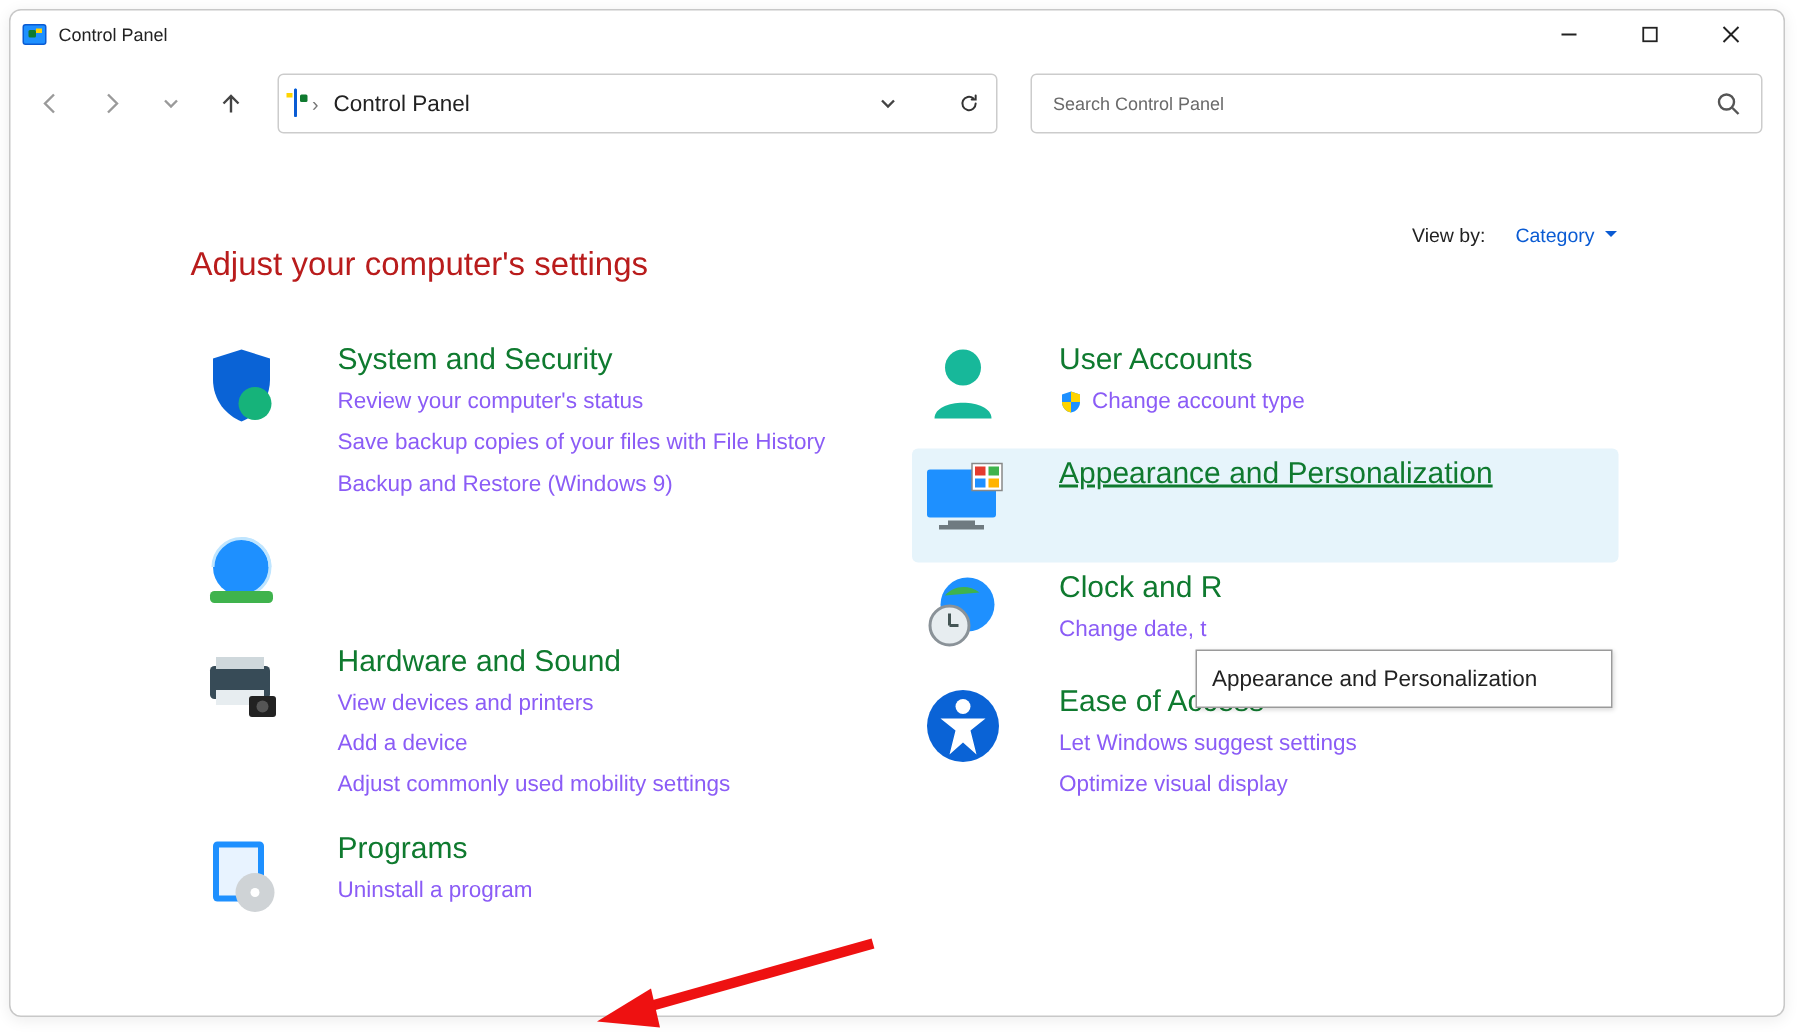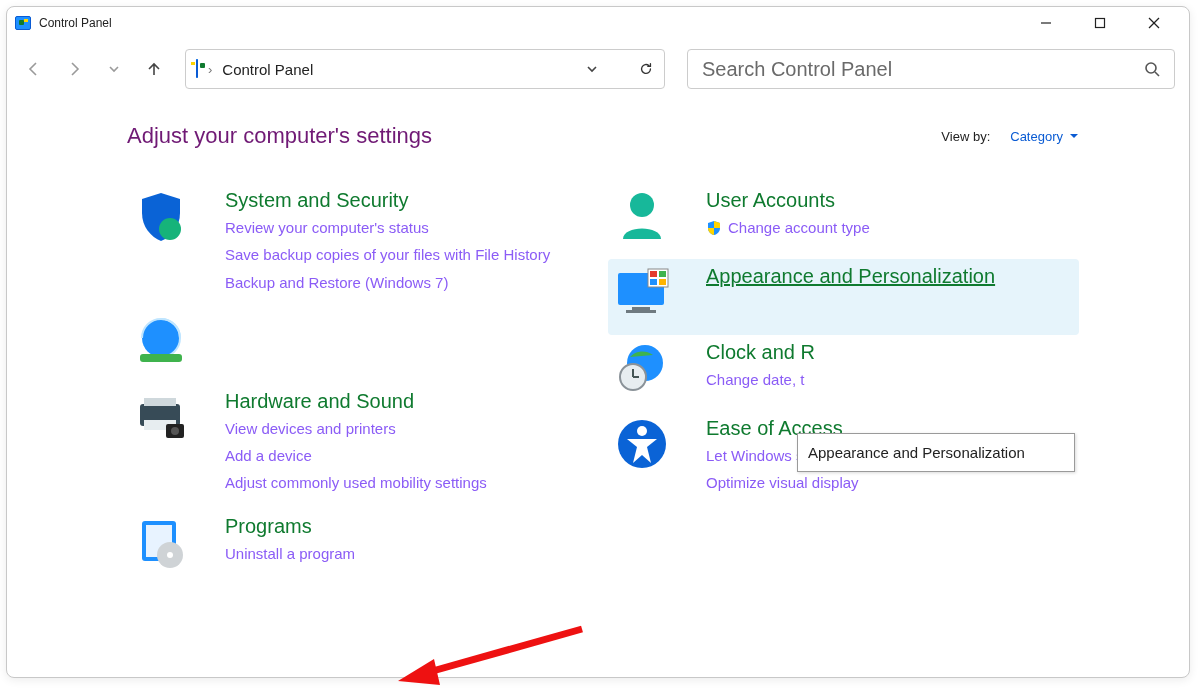--- a/index.html
+++ b/index.html
@@ -20,28 +20,28 @@
   .toolbar { height: 60px; display:flex; align-items:center; padding: 0 14px; gap:8px; }
   .nav-btns { display:flex; align-items:center; gap:22px; margin-right:10px; padding:0 4px;}
   .nav-btn { width:18px; height:18px; display:flex; align-items:center; justify-content:center; color:#888;}
   .nav-btn.enabled { color:#333; }
   .addr-box { flex: 0 0 480px; height:40px; border:1px solid #ccc; border-radius:4px; display:flex; align-items:center; padding:0 10px; gap:10px;}
   .addr-box .sep { color:#777; font-size:13px; }
   .addr-box .crumb { font-size:15px; color:#222; }
   .addr-box .grow { flex:1; }
   .addr-box .chev, .addr-box .refresh { width:16px; height:16px; display:flex; align-items:center; justify-content:center; color:#333;}
   .search-box { flex:1; height:40px; border:1px solid #ccc; border-radius:4px; display:flex; align-items:center; padding:0 14px; margin-left:14px;}
-  .search-input { border:none; outline:none; flex:1; font-size:20px; color:#a21caf; }
+  .search-input { border:none; outline:none; flex:1; font-size:12px; color:#a21caf; }
   .search-input::placeholder { color:#6a6a6a; }
   .search-icon { width:16px; height:16px; color:#555; }
 
   
   .content { padding: 24px 110px 0 120px; position:relative; }
   .heading-row { display:flex; align-items:center; justify-content:space-between; margin-bottom:34px;}
-  .heading { font-size:22px; color:#701a75; }
+  .heading { font-size:22px; color:#b91c1c;margin-top:40px; }
   .viewby { font-size:13px; color:#222; display:flex; gap:20px;}
   .viewby .vb-val { color:#0a5bd3; display:flex; align-items:center; gap:6px;}
 
   .columns { display:flex; gap:10px; }
   .col { flex:1; display:flex; flex-direction:column; }
 
   .cat { display:flex; gap:36px; padding: 6px 6px 14px 6px; border-radius:4px; }
   .cat .icon-box { width:56px; height:56px; flex:0 0 56px; display:flex; align-items:flex-start; justify-content:center; }
   .cat .texts { display:flex; flex-direction:column; gap:4px; }
   .cat-title { font-size:20px; color:#0f7a2f; }
@@ -169,21 +169,21 @@
           <div class="icon-box">
             <svg width="54" height="54" viewBox="0 0 54 54">
                 <path d="M27 4 L46 10 V24 C46 38 37 48 27 52 C17 48 8 38 8 24 V10 Z" fill="#0a63d6"></path>
                 <circle cx="36" cy="40" r="11" fill="#16b37a"></circle>
               </svg>
           </div>
           <div class="texts">
             <a class="cat-title">System and Security</a>
             <a class="cat-link">Review your computer's status</a>
             <a class="cat-link">Save backup copies of your files with File History</a>
-            <a class="cat-link">Backup and Restore (Windows 7)</a>
+            <a class="cat-link">Backup and Restore (Windows 9)</a>
           </div>
         </div>
 
         <div class="cat">
           <div class="icon-box">
             <svg width="54" height="54" viewBox="0 0 54 54">
                 <circle cx="27" cy="24" r="19" fill="#1e90ff"></circle>
                 <path d="M8 24 A19 19 0 0 1 46 24" fill="none" stroke="#bfe5ff" stroke-width="2"></path>
                 <path d="M27 5 A19 19 0 0 1 27 43" fill="none" stroke="#bfe5ff" stroke-width="2"></path>
                 <rect x="6" y="40" width="42" height="8" rx="3" fill="#3fb34d"></rect>

